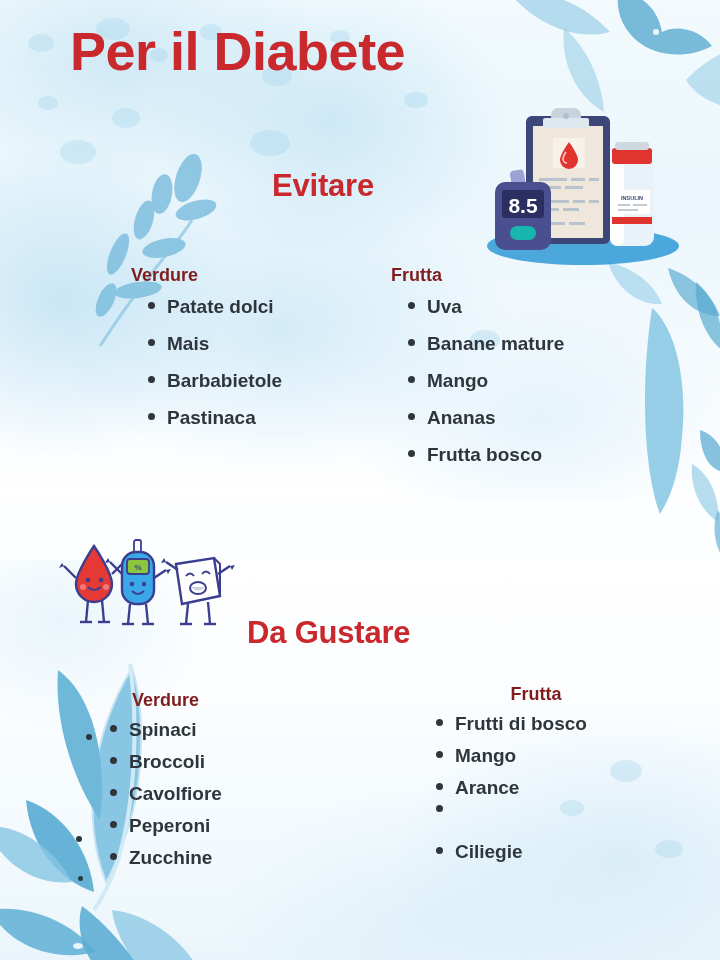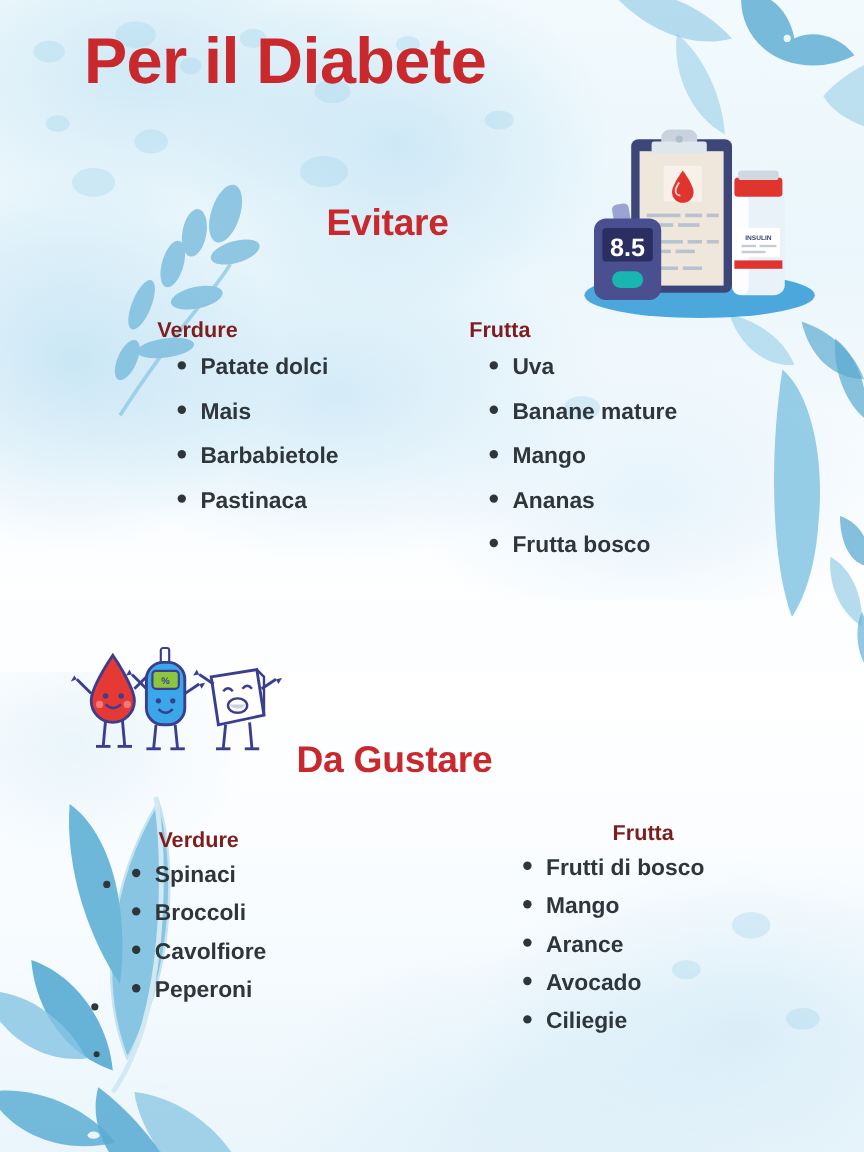--- a/index.html
+++ b/index.html
@@ -336,39 +336,42 @@
         <span class="txt">Broccoli</span>
       </div>
     <div class="li">
         <span class="dot"></span>
         <span class="txt">Cavolfiore</span>
       </div>
     <div class="li">
         <span class="dot"></span>
         <span class="txt">Peperoni</span>
       </div>
+    <div class="li">
+        <span class="dot"></span>
+        <span class="txt">Zucchine</span>
+      </div>
   </div>
 
   <div class="blk-gu-frutta">
     <div class="col-head">Frutta</div>
     <div class="li">
         <span class="dot"></span>
         <span class="txt">Frutti di bosco</span>
       </div>
     <div class="li">
         <span class="dot"></span>
         <span class="txt">Mango</span>
       </div>
     <div class="li">
         <span class="dot"></span>
         <span class="txt">Arance</span>
       </div>
     <div class="li">
         <span class="dot"></span>
-        <span class="txt">Avocado</span>
       </div>
     <div class="li">
         <span class="dot"></span>
         <span class="txt">Ciliegie</span>
       </div>
   </div>
 
   <div class="orphan" style="left:86px;top:734px;width:6px;height:6px;"></div>
   <div class="orphan" style="left:76px;top:836px;width:6px;height:6px;"></div>
   <div class="orphan" style="left:78px;top:876px;width:5px;height:5px;"></div>

